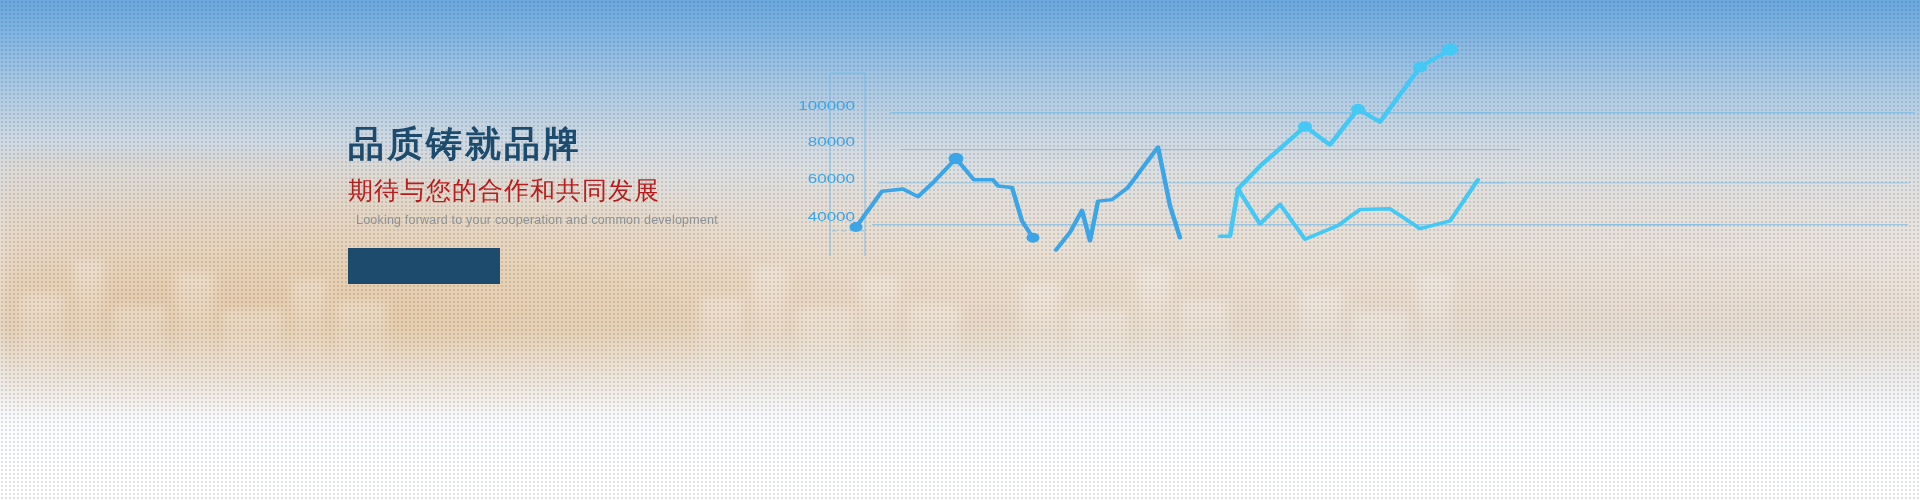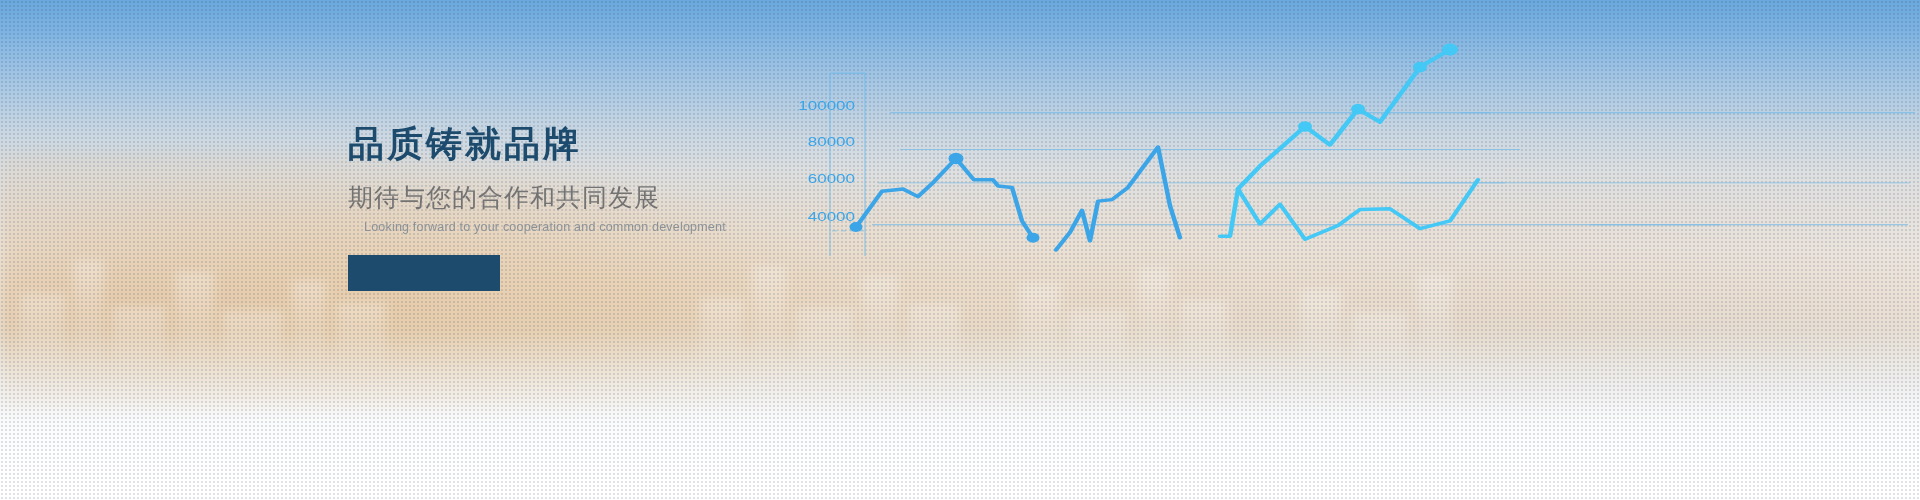--- a/index.html
+++ b/index.html
@@ -101,29 +101,29 @@
   }
   .headline {
     margin: 0;
     font-size: 36px;
     line-height: 1.05;
     font-weight: 700;
     letter-spacing: 3px;
     color: #1d4b6e;
   }
   .subhead {
-    margin: 21px 0 0 0;
+    margin: 14px 0 0 0;
     font-size: 25px;
     line-height: 1.1;
     font-weight: 400;
     letter-spacing: 1px;
-    color: #737373;
+    color: #b91c1c;
   }
   .tagline {
-    margin: 9px 0 0 16px;
+    margin: 9px 0 0 8px;
     font-size: 12.5px;
     line-height: 1.2;
     font-weight: 400;
     letter-spacing: .2px;
     color: #8b9299;
     white-space: nowrap;
   }
   .cta {
     display: block;
     margin-top: 20px;

